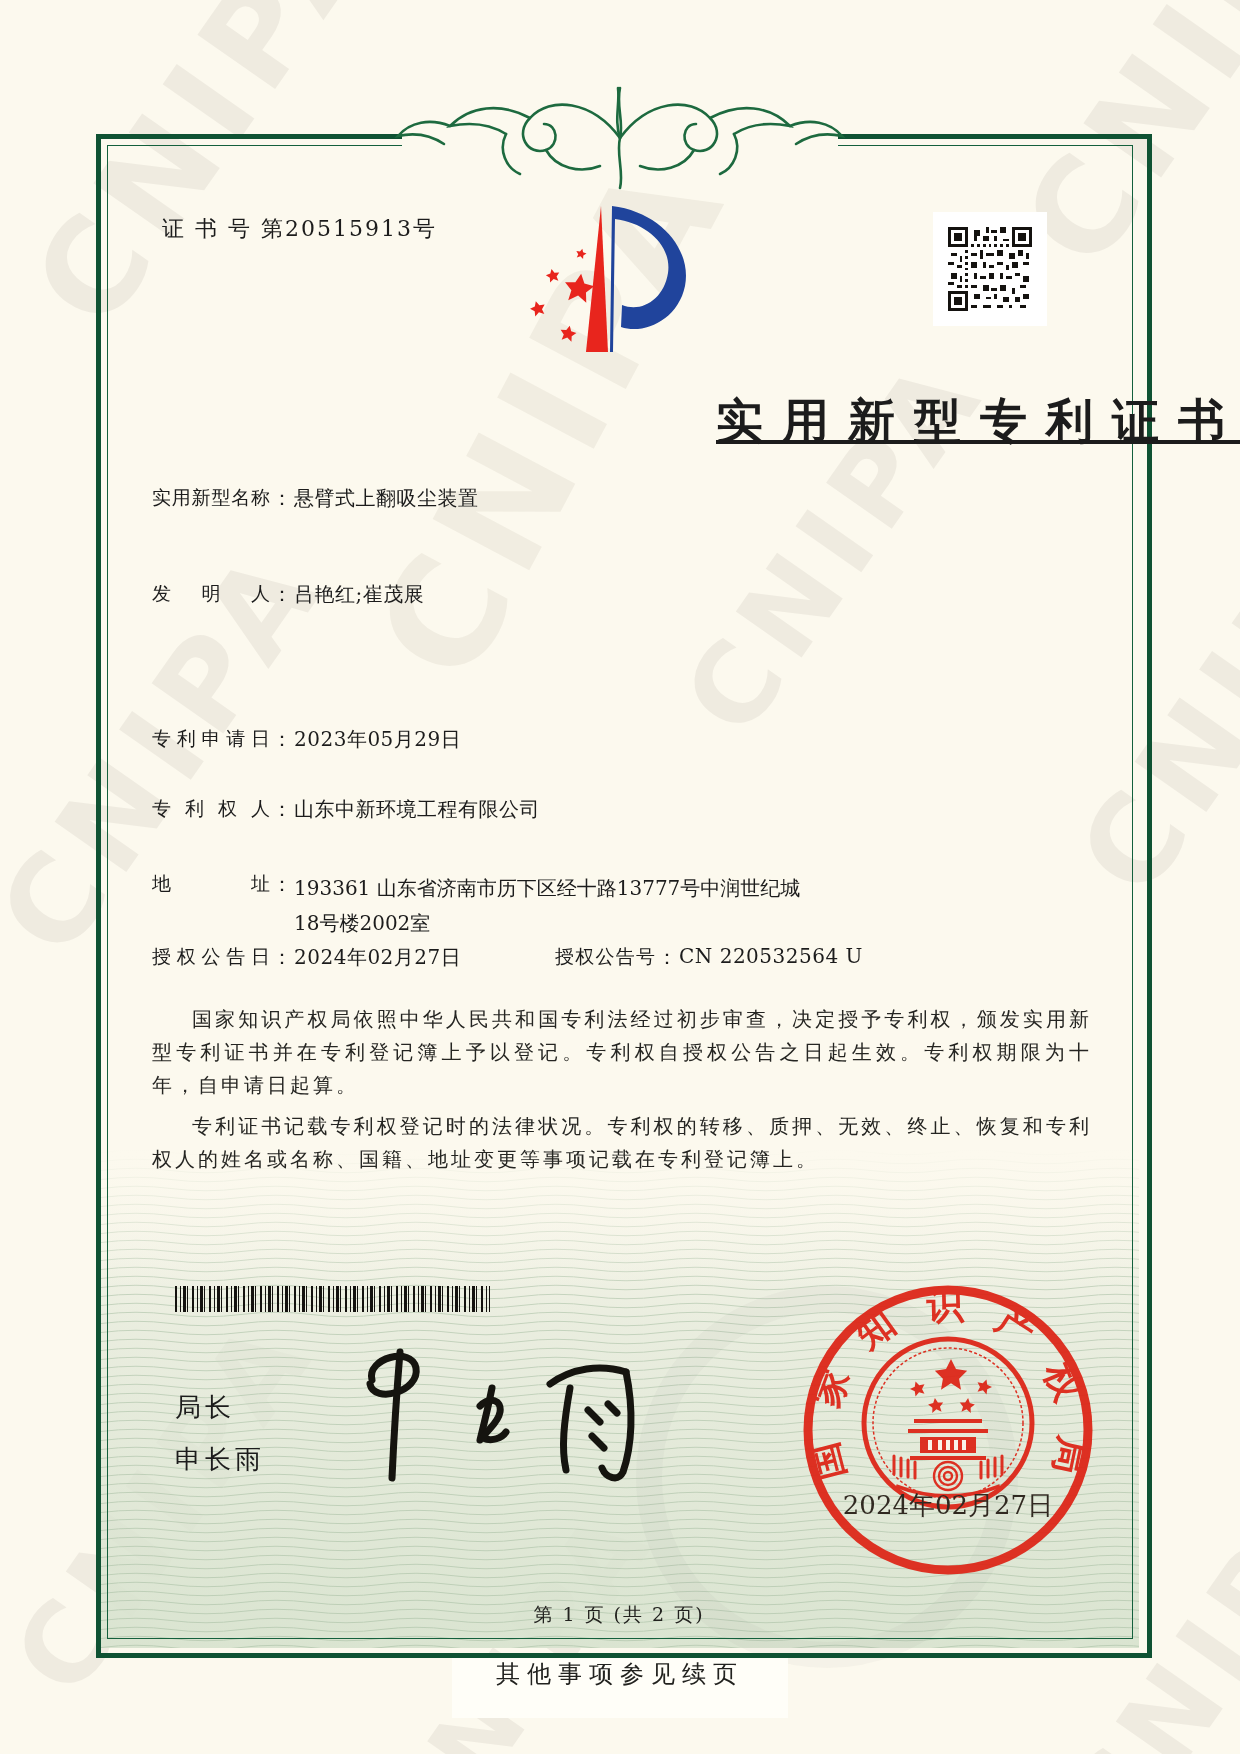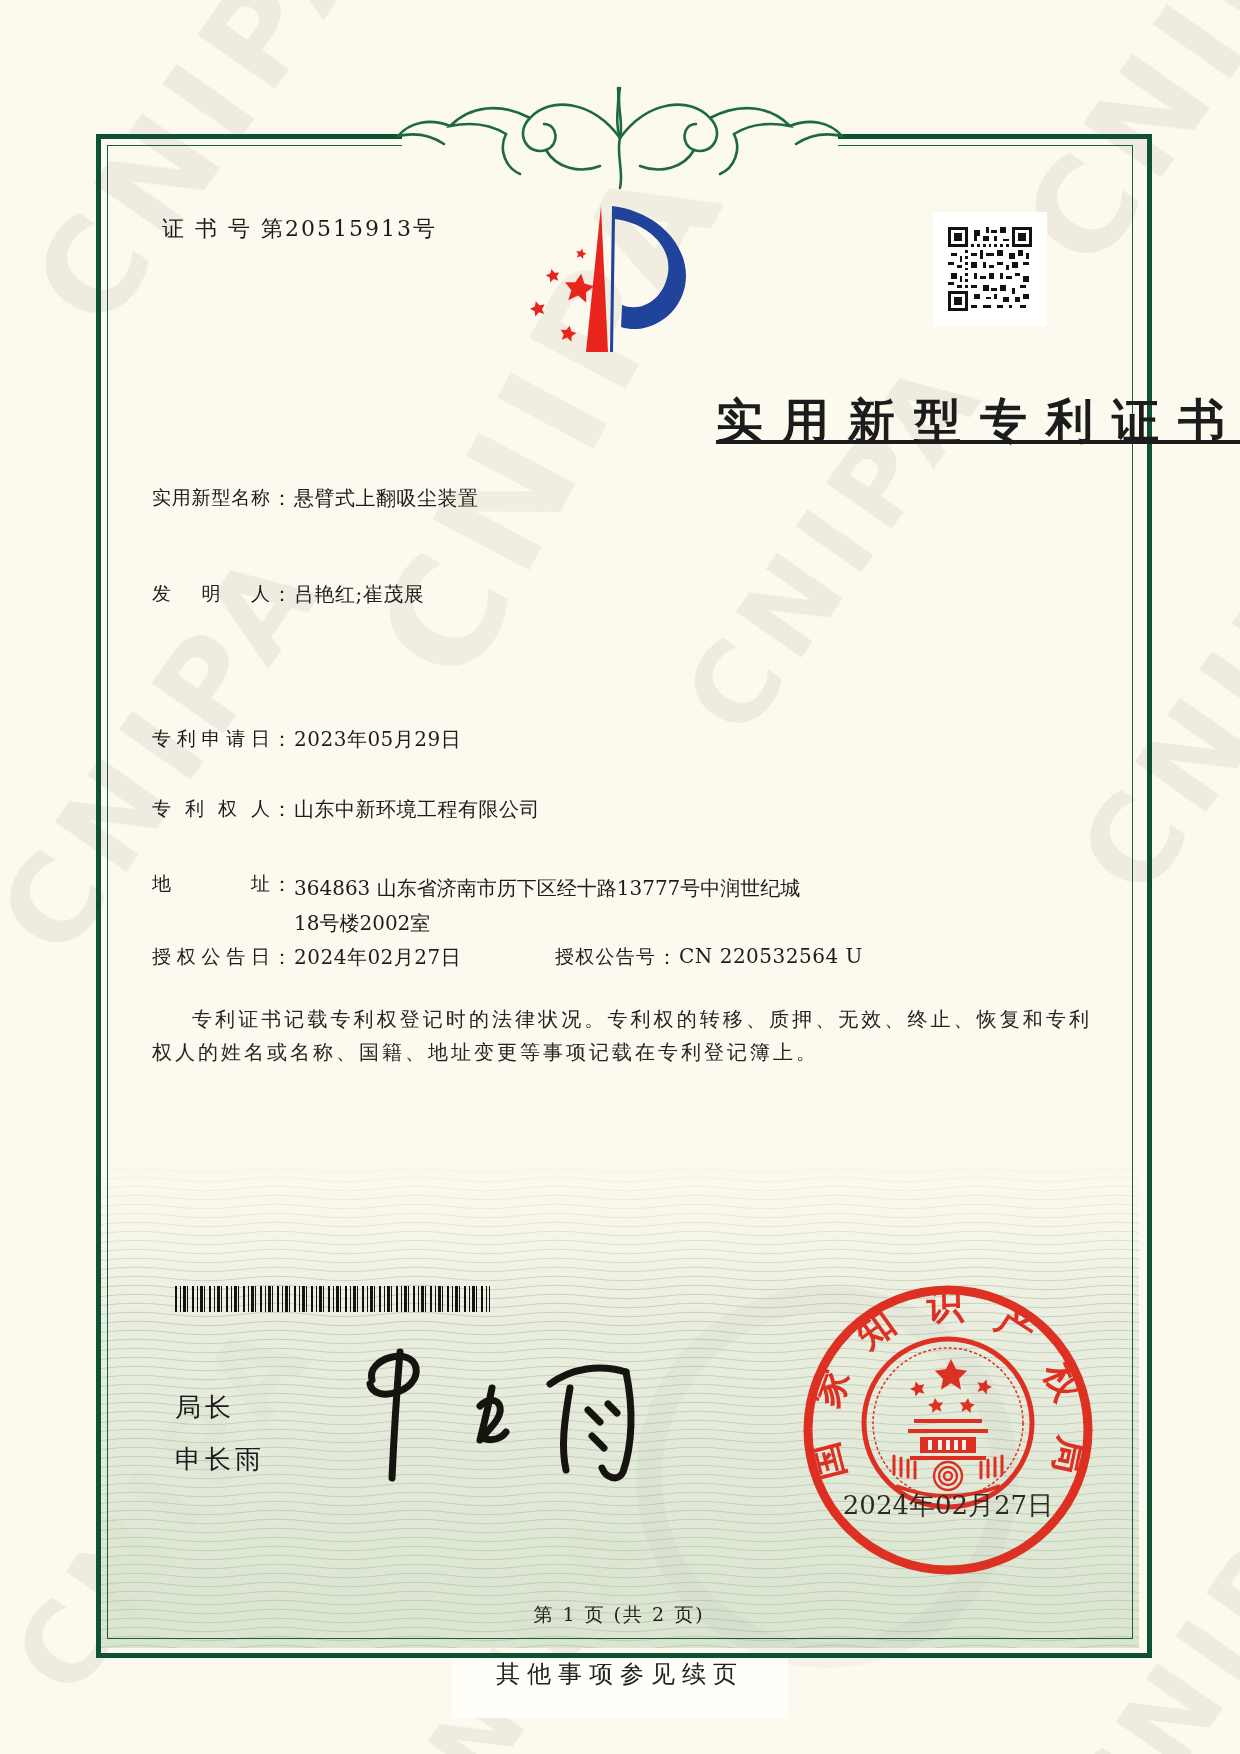--- a/index.html
+++ b/index.html
@@ -149,30 +149,31 @@
   <div class="row" style="top:581px">
     <span class="flabel">发明人</span><span class="fcolon">：</span><span class="fval">吕艳红;崔茂展</span>
   </div>
   <div class="row" style="top:726px">
     <span class="flabel">专利申请日</span><span class="fcolon">：</span><span class="fval">2023年05月29日</span>
   </div>
   <div class="row" style="top:796px">
     <span class="flabel">专利权人</span><span class="fcolon">：</span><span class="fval">山东中新环境工程有限公司</span>
   </div>
   <div class="row" style="top:871px">
-    <span class="flabel">地址</span><span class="fcolon">：</span><span class="addrval"><span>364863 山东省济南市历下区经十路13777号中润世纪城</span><span>18号楼2002室</span></span>
+    <span class="flabel">地址</span><span class="fcolon">：</span><span class="addrval"><span>193361 山东省济南市历下区经十路13777号中润世纪城</span><span>18号楼2002室</span></span>
   </div>
   <div class="row" style="top:944px">
     <span class="flabel">授权公告日</span><span class="fcolon">：</span><span class="fval">2024年02月27日</span>
     <span class="pair2">
       <span class="flabel narrow">授权公告号</span><span class="fcolon">：</span><span class="fval">CN 220532564 U</span>
     </span>
   </div>
 
   <div class="paras">
+    <p>国家知识产权局依照中华人民共和国专利法经过初步审查，决定授予专利权，颁发实用新型专利证书并在专利登记簿上予以登记。专利权自授权公告之日起生效。专利权期限为十年，自申请日起算。</p>
     <p>专利证书记载专利权登记时的法律状况。专利权的转移、质押、无效、终止、恢复和专利权人的姓名或名称、国籍、地址变更等事项记载在专利登记簿上。</p>
   </div>
 
   <div class="barcode"></div>
 
   <div class="sig-title">局长</div>
   <div class="sig-name">申长雨</div>
 
   <svg class="sigwrap" width="330" height="170" viewBox="0 0 330 170">
     <g fill="none" stroke="#15140f" stroke-width="7" stroke-linecap="round" stroke-linejoin="round">

